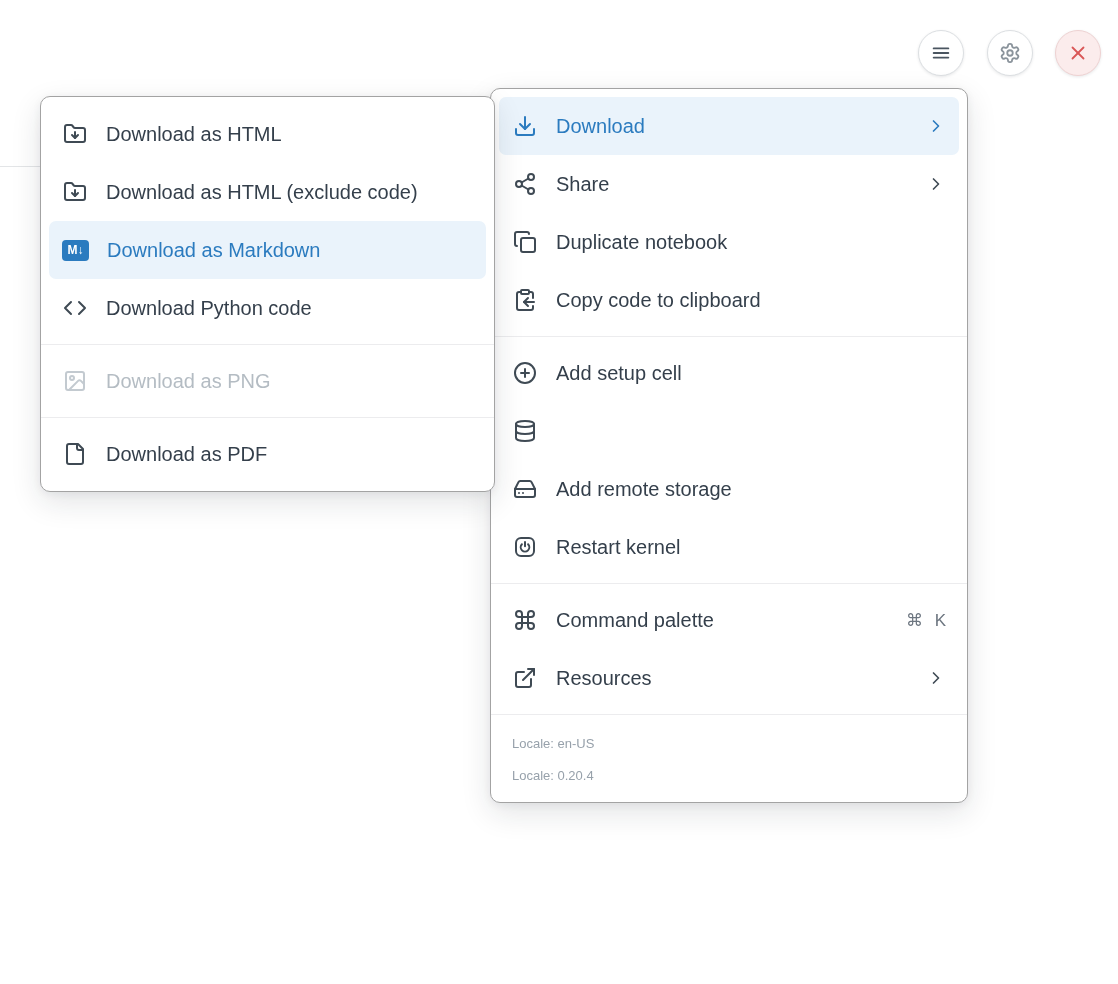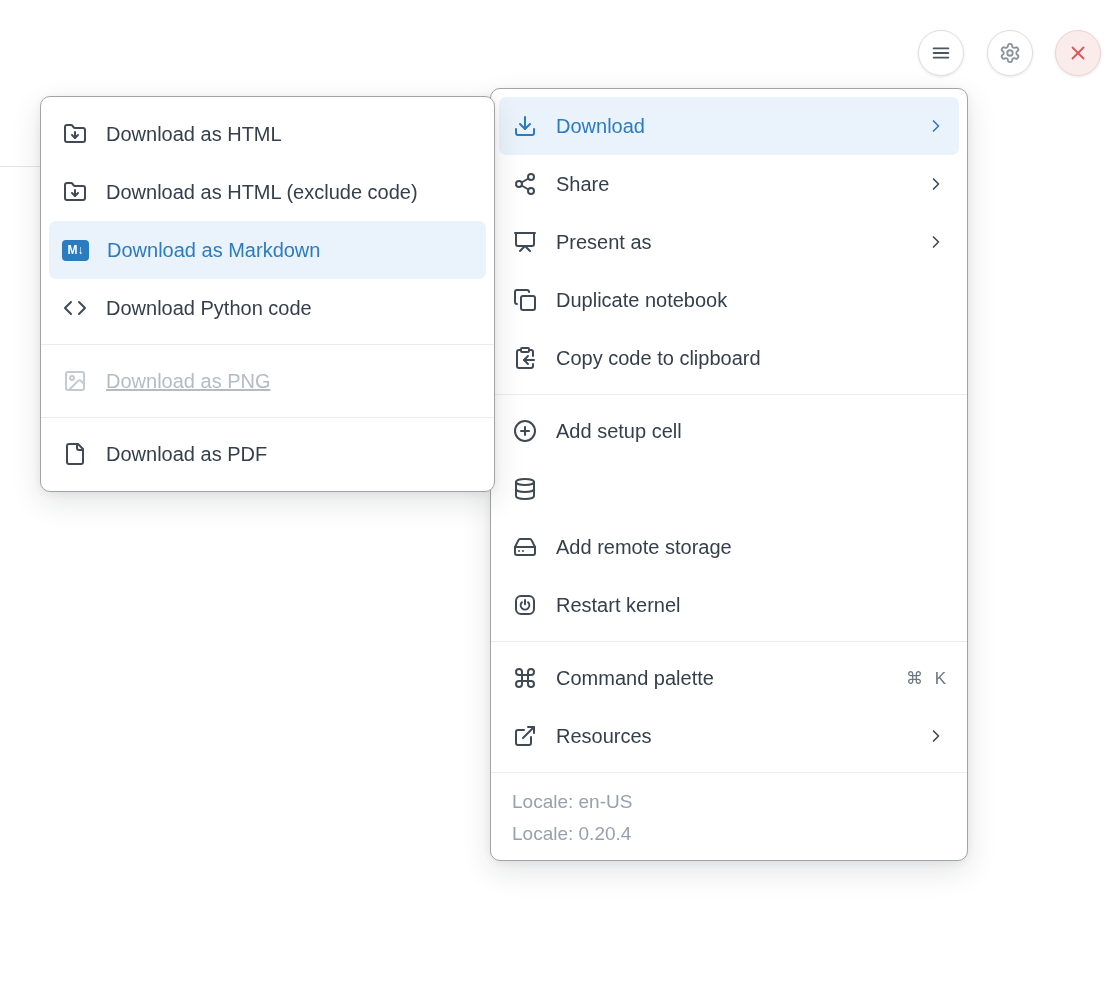--- a/index.html
+++ b/index.html
@@ -51,29 +51,29 @@
     color:#3f4a54;
   }
   .menu-item .label { flex:1; overflow:hidden; }
   .menu-item .chevron, .menu-item .shortcut { margin-left:auto; }
   .menu-item .chevron { color:#3f4a54; display:flex; align-items:center; }
   .menu-item .shortcut { color:#6d7680; font-size:17px; word-spacing:7px; }
 
   .menu-item.active { background:var(--highlight-bg,#eaf3fb); color:var(--accent-blue,#2b7bbf); }
   .menu-item.active .icon, .menu-item.active .chevron { color:var(--accent-blue,#2b7bbf); }
 
-  .menu-item.disabled { color:var(--disabled-text,#b4bcc3); cursor:default;text-decoration:underline; }
+  .menu-item.disabled { color:var(--disabled-text,#b4bcc3); cursor:default; }
   .menu-item.disabled .icon { color:#c3cad0; }
 
   .divider { height:1px; background:#ececee; margin:7px 0; }
 
   .menu-footer { padding:6px 21px 2px; }
   .menu-footer .line {
     color:var(--footer-text,#97a1ab);
-    font-size:19px; line-height:32px;
+    font-size:13px; line-height:32px;
   }
 
   .md-badge {
     width:27px; height:21px; border-radius:4px;
     background:var(--accent-blue,#2b7bbf); color:#fff;
     font-size:12px; font-weight:bold; letter-spacing:0;
     display:flex; align-items:center; justify-content:center;
   }
 
   .page-divider {
@@ -141,35 +141,20 @@
         </svg>
     </span>
     <span class="label">Share</span>
     <span class="chevron">
       <svg width="20" height="20" viewBox="0 0 24 24" fill="none" stroke="currentColor" stroke-width="2" stroke-linecap="round" stroke-linejoin="round">
           <path d="m9 18 6-6-6-6"></path>
         </svg>
     </span>
   </div>
 
-  <div class="menu-item">
-    <span class="icon">
-      <svg width="24" height="24" viewBox="0 0 24 24" fill="none" stroke="currentColor" stroke-width="2" stroke-linecap="round" stroke-linejoin="round">
-          <path d="M2 3h20"></path>
-          <path d="M21 3v11a2 2 0 0 1-2 2H5a2 2 0 0 1-2-2V3"></path>
-          <path d="m7 21 5-5 5 5"></path>
-        </svg>
-    </span>
-    <span class="label">Present as</span>
-    <span class="chevron">
-      <svg width="20" height="20" viewBox="0 0 24 24" fill="none" stroke="currentColor" stroke-width="2" stroke-linecap="round" stroke-linejoin="round">
-          <path d="m9 18 6-6-6-6"></path>
-        </svg>
-    </span>
-  </div>
 
   <div class="menu-item">
     <span class="icon">
       <svg width="24" height="24" viewBox="0 0 24 24" fill="none" stroke="currentColor" stroke-width="2" stroke-linecap="round" stroke-linejoin="round">
           <rect x="8" y="8" width="14" height="14" rx="2"></rect>
           <path d="M4 16c-1.1 0-2-.9-2-2V4c0-1.1.9-2 2-2h10c1.1 0 2 .9 2 2"></path>
         </svg>
     </span>
     <span class="label">Duplicate notebook</span>
   </div>

